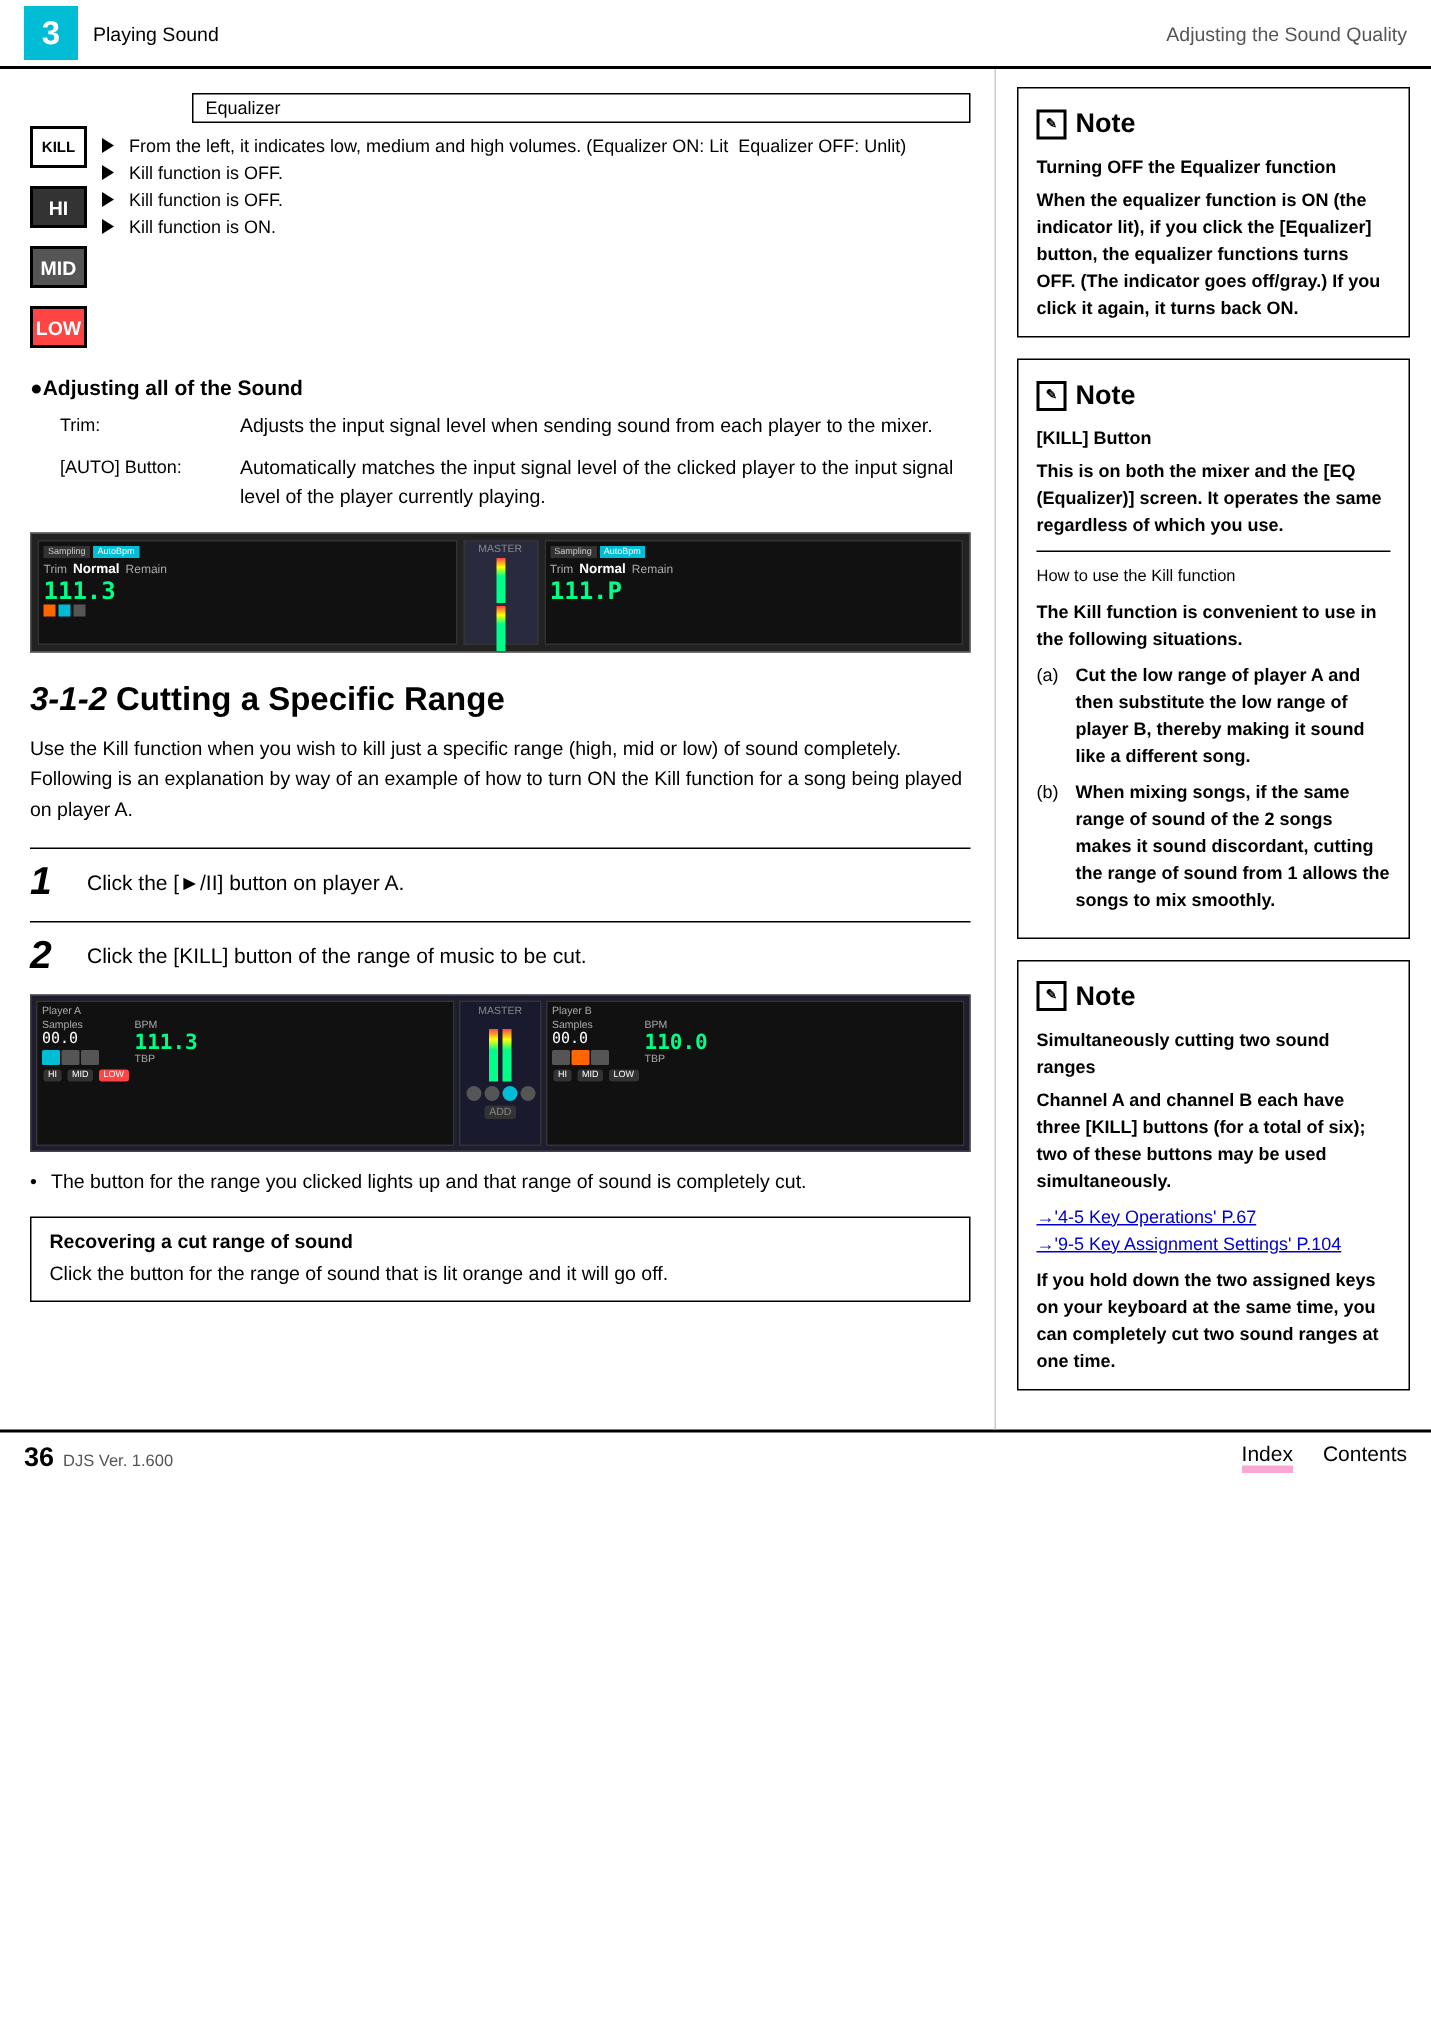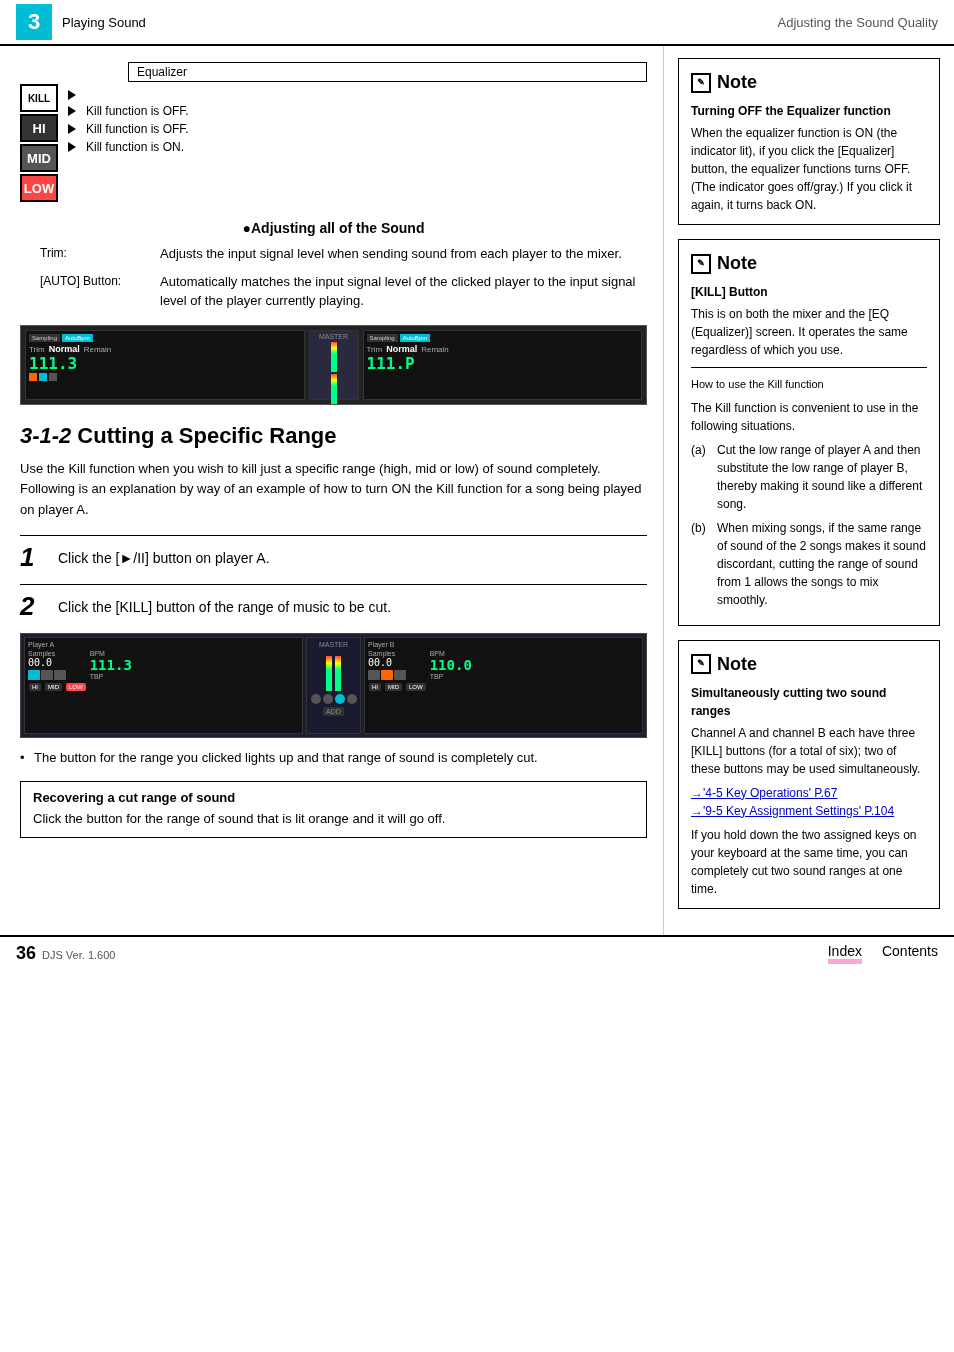--- a/index.html
+++ b/index.html
@@ -107,21 +107,20 @@
       height: 0;
       border-top: 5px solid transparent;
       border-bottom: 5px solid transparent;
       border-left: 8px solid #000;
       flex-shrink: 0;
     }
     .bullet-heading {
       font-weight: bold;
       font-size: 14px;
       margin-bottom: 8px;
-      text-align: center;
     }
     .section-para {
       font-size: 13px;
       margin-bottom: 10px;
       line-height: 1.5;
     }
 
     .trim-table {
       margin-left: 20px;
       margin-bottom: 14px;
@@ -258,20 +257,21 @@
       font-weight: bold;
     }
     .note-subtitle {
       font-weight: bold;
       font-size: 12px;
       margin-bottom: 4px;
     }
     .note-text {
       font-size: 12px;
       line-height: 1.5;
+      font-weight: bold;
     }
 
     .link-text {
       color: #0000cc;
       text-decoration: underline;
       font-size: 12px;
     }
 
     
     .footer {
@@ -431,32 +431,33 @@
   <span class="header-title">Adjusting the Sound Quality</span>
 </div>
 
 <div class="main-content">
 
   <div class="left-col">
 
     <div class="eq-diagram">
       <div style="display:flex; align-items:flex-start; gap:0;">
 
-        <div style="display:flex; flex-direction:column; gap:2px; margin-right:10px; margin-top:22px;">
+        <div style="display:flex; flex-direction:column; gap:12px; margin-right:10px; margin-top:22px;">
           <div class="eq-button kill">KILL</div>
           <div class="eq-button hi">HI</div>
           <div class="eq-button mid">MID</div>
           <div class="eq-button low">LOW</div>
         </div>
 
         <div style="display:flex; flex-direction:column; gap:4px; flex:1;">
           <div class="eq-label-box">Equalizer</div>
 
           <div class="eq-row">
             <span class="arrow-right"></span>
+            <span style="font-size:12px;">From the left, it indicates low, medium and high volumes. (Equalizer ON: Lit&nbsp; Equalizer OFF: Unlit)</span>
           </div>
           <div class="eq-row">
             <span class="arrow-right"></span>
             <span style="font-size:12px;">Kill function is OFF.</span>
           </div>
           <div class="eq-row">
             <span class="arrow-right"></span>
             <span style="font-size:12px;">Kill function is OFF.</span>
           </div>
           <div class="eq-row">

